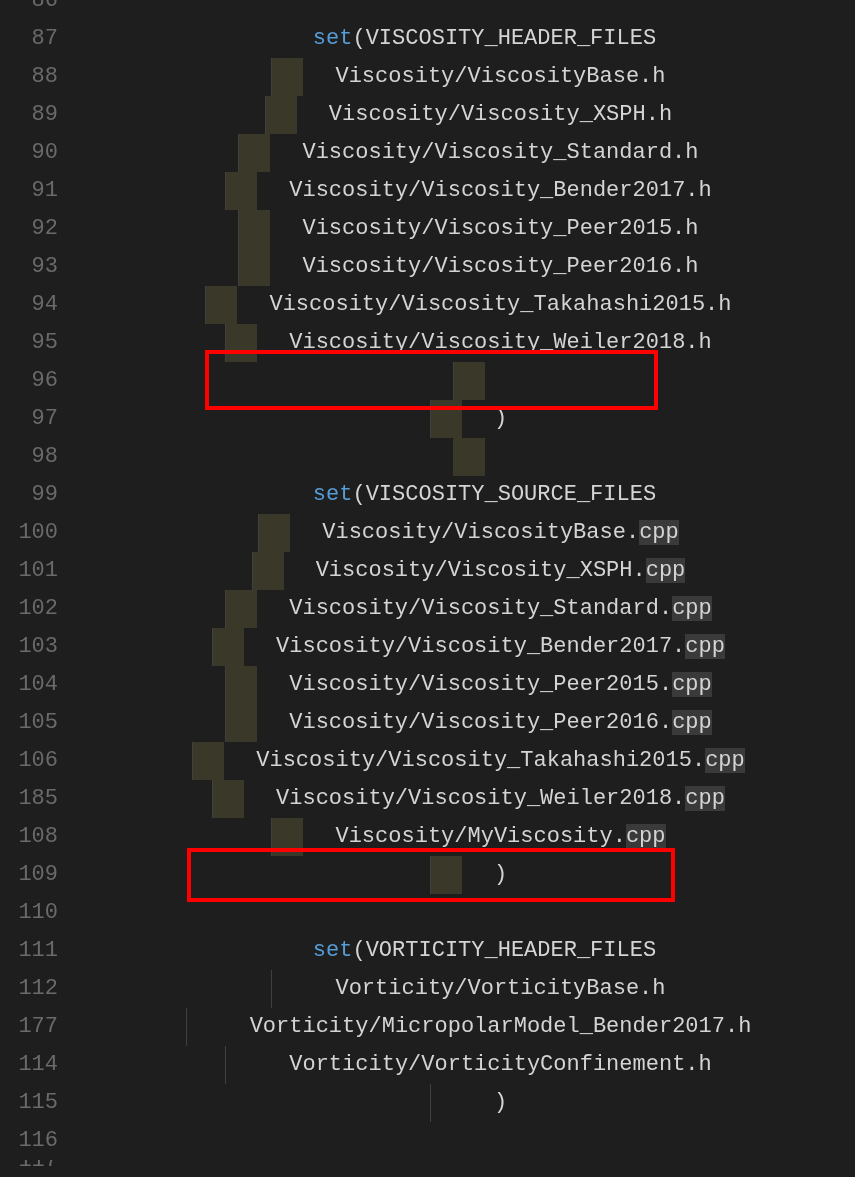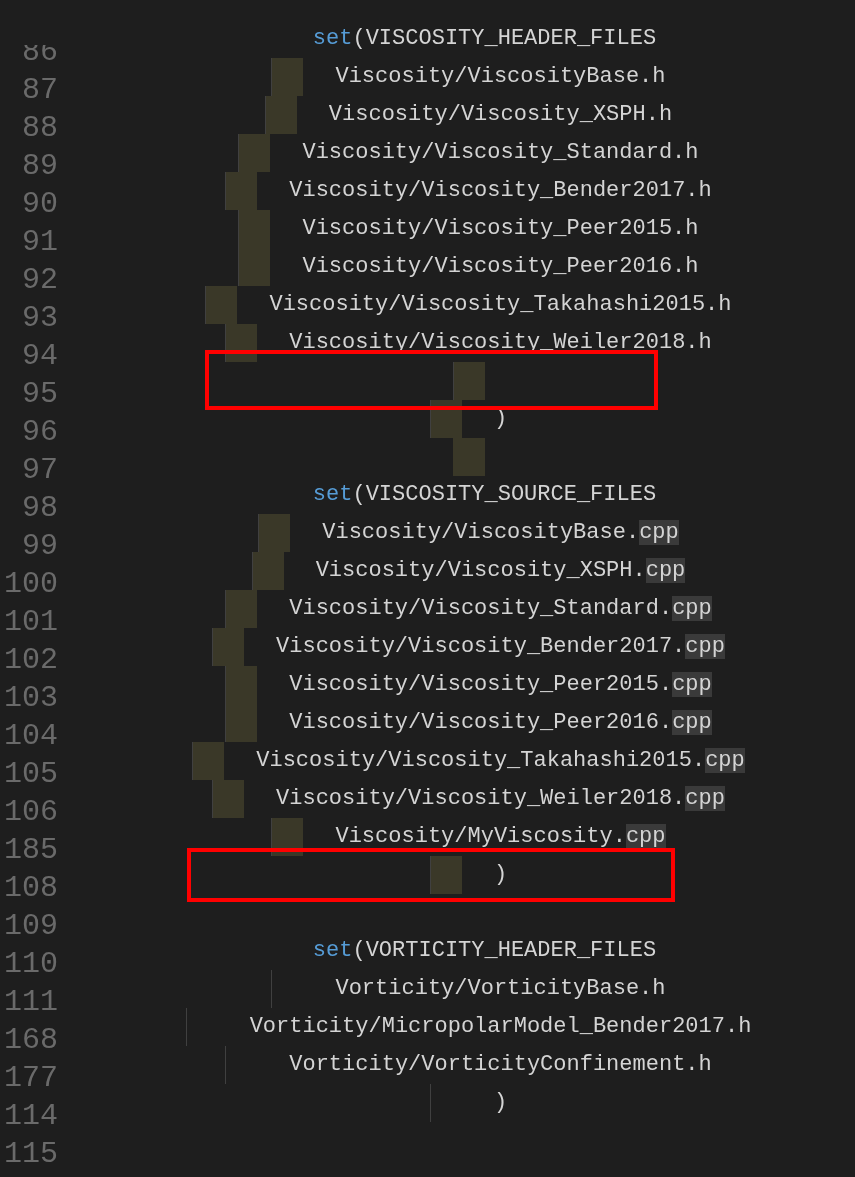--- a/index.html
+++ b/index.html
@@ -20,22 +20,21 @@
   }
   .gutter {
     background: #1e1e1e;
     color: #6a6a6a;
     text-align: right;
     padding-right: 18px;
     padding-left: 0;
     user-select: none;
     flex-shrink: 0;
     width: 76px;
-    font-size: 30px;
-    margin-top: 45px;
+    font-size: 22px;
   }
   .code {
     flex: 1;
     position: relative;
     padding-left: 6px;
     text-align: center;
   }
   .line {
     height: 38px;
     white-space: pre;
@@ -122,21 +121,21 @@
       <div class="line"><span class="ln-text">102</span></div>
       <div class="line"><span class="ln-text">103</span></div>
       <div class="line"><span class="ln-text">104</span></div>
       <div class="line"><span class="ln-text">105</span></div>
       <div class="line"><span class="ln-text">106</span></div>
       <div class="line"><span class="ln-text">185</span></div>
       <div class="line"><span class="ln-text">108</span></div>
       <div class="line"><span class="ln-text">109</span></div>
       <div class="line"><span class="ln-text">110</span></div>
       <div class="line"><span class="ln-text">111</span></div>
-      <div class="line"><span class="ln-text">168</span></div>
+      <div class="line"><span class="ln-text">112</span></div>
       <div class="line"><span class="ln-text">177</span></div>
       <div class="line"><span class="ln-text">114</span></div>
       <div class="line"><span class="ln-text">115</span></div>
       <div class="line"><span class="ln-text">116</span></div>
       <div class="line line-partial"><span class="ln-text">117</span></div>
     </div>
   <div class="code" id="code">
     <div class="red-box box1"></div>
     <div class="red-box box2"></div>
   <div class="line line-partial"><span class="content"><span class="indent"></span></span></div>

